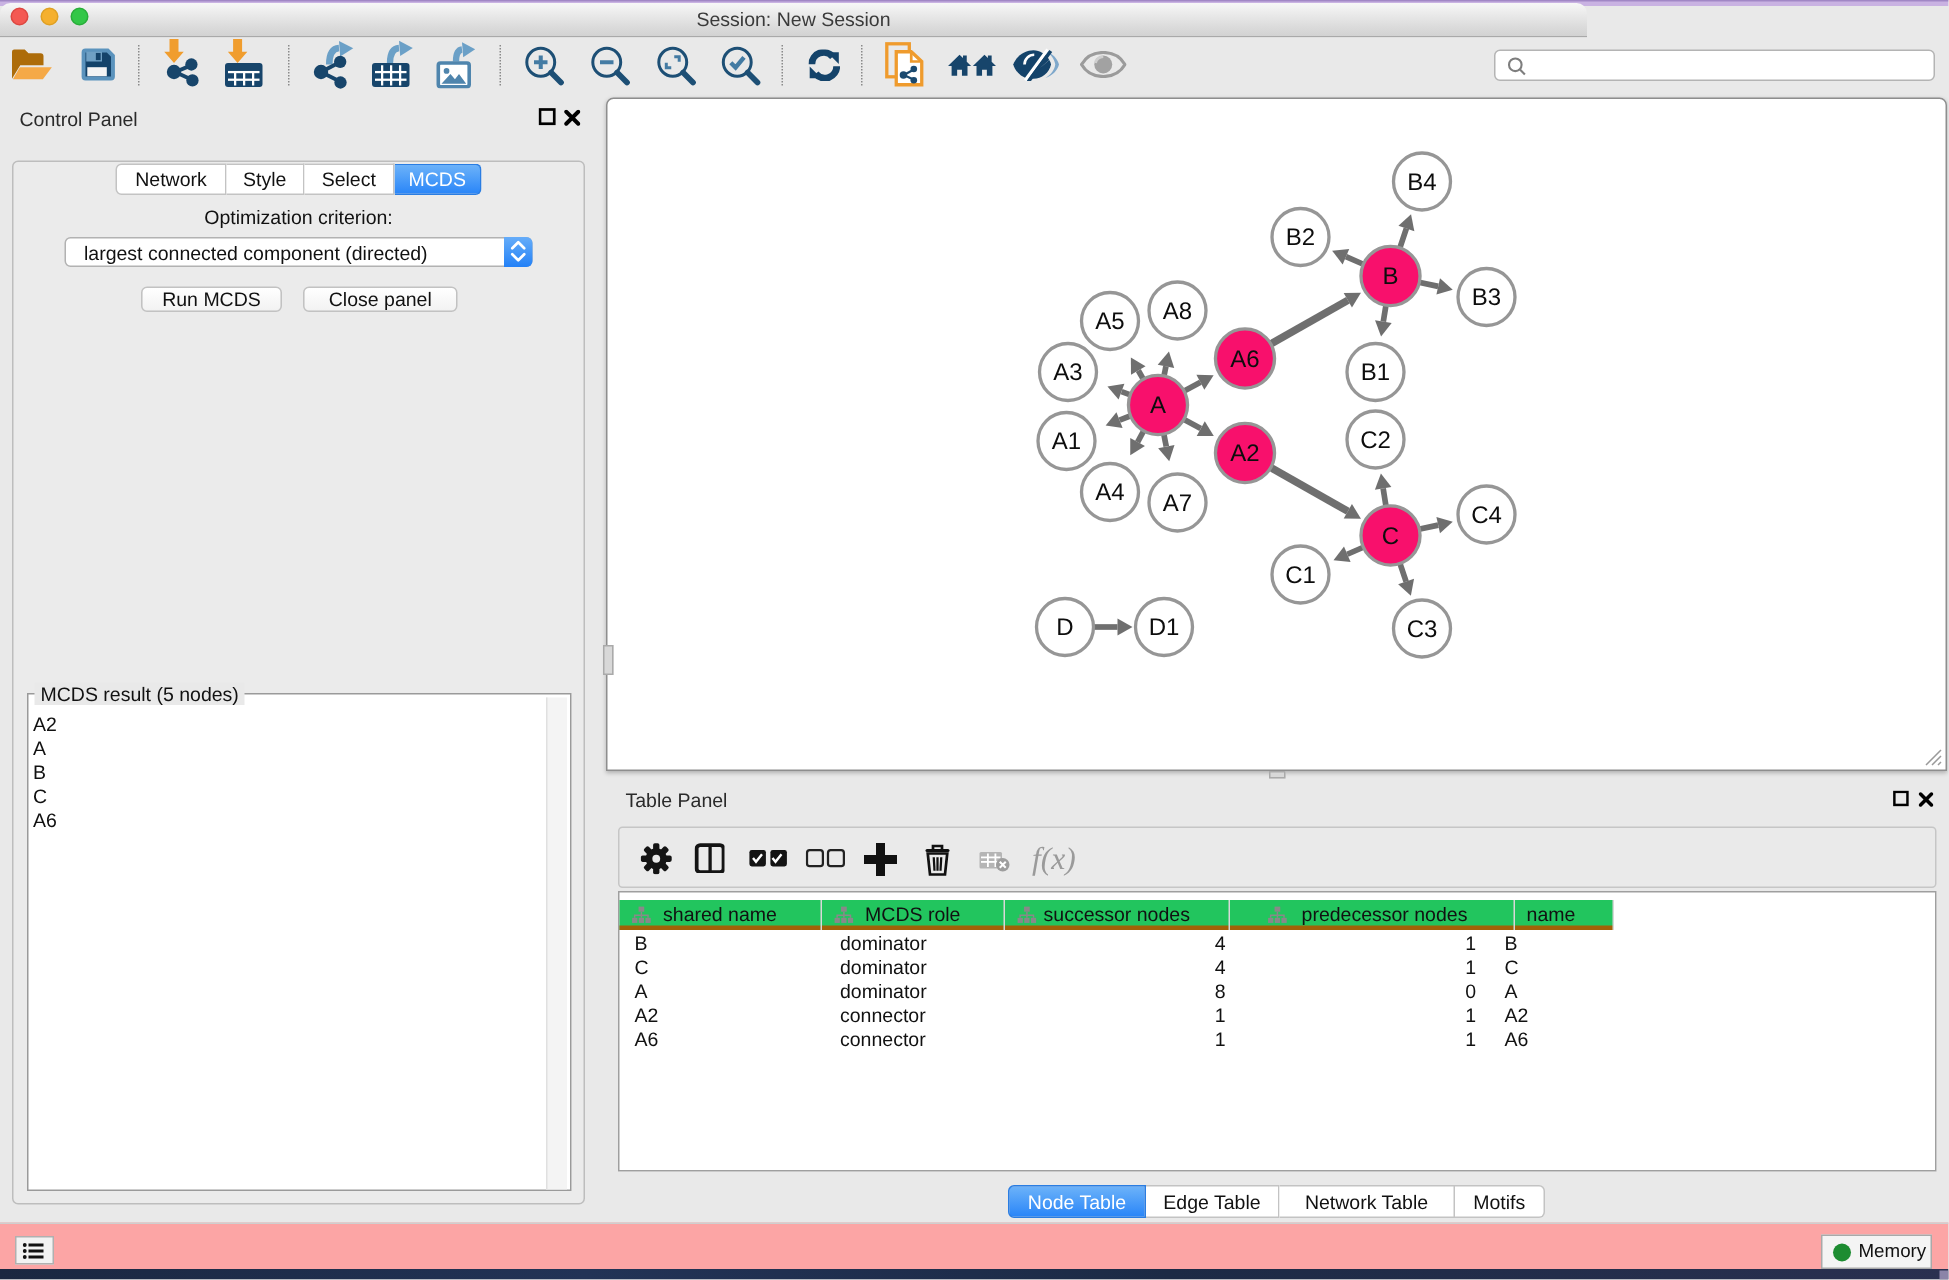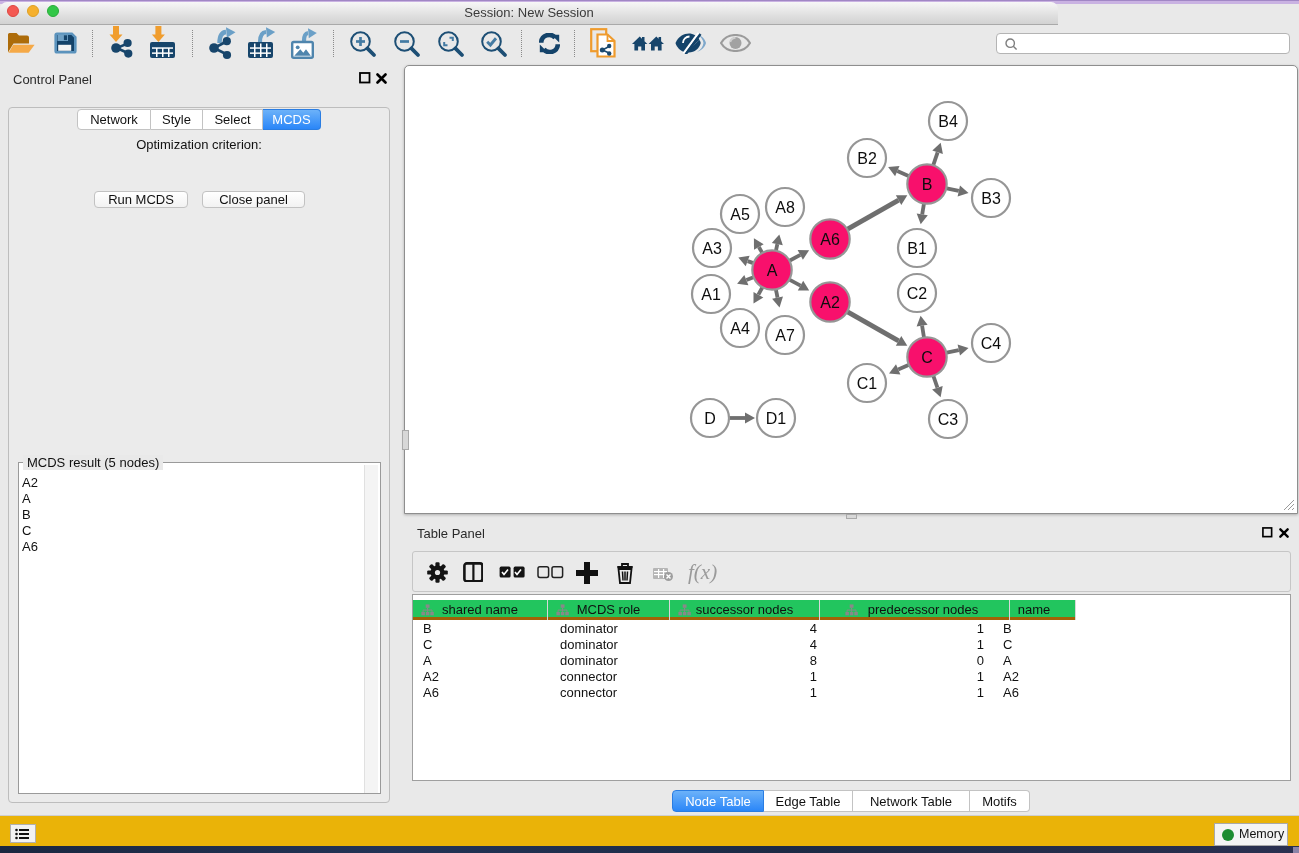--- a/index.html
+++ b/index.html
@@ -79,21 +79,21 @@
 .tc { position:absolute; }
 
 #ttabs { left:268px; top:270px; height:22px; display:flex; }
 .ttab { height:22px; line-height:21px; font-size:13px; text-align:center; background:#fff;
   border:1px solid #c3c3c3; border-left:none; color:#111; }
 .ttab.first { border-left:1px solid #c3c3c3; border-radius:4px 0 0 4px; }
 .ttab.last { border-radius:0 4px 4px 0; }
 .ttab.sel { background:linear-gradient(#6cb2f9,#2a86f8); color:#fff; border-color:#2a7de2; }
 
 
-#statusbar { left:0; top:815px; width:1299px; height:31px; background:#eab308; border-top:1px solid #cfcfcf;padding-left:32px; }
+#statusbar { left:0; top:815px; width:1299px; height:31px; background:#fca5a5; border-top:1px solid #cfcfcf;padding-left:32px; }
 #listbtn { left:10px; top:8px; width:26px; height:19px; background:#f2f2f2; border:1px solid #b0b0b0; }
 #membtn { left:1214px; top:7px; width:74px; height:23px; background:#f4f4f4; border:1px solid #a9a9a9;
   font-size:12.5px; color:#111; line-height:21px; padding-left:24px; }
 #memdot { left:7px; top:5px; width:12px; height:12px; border-radius:50%; background:#1d8c31; }
 #deskBot { left:0; top:846px; width:1299px; height:7px; background:linear-gradient(90deg,#1a2740,#223356 30%,#1c2a45 60%,#2a3050); }
 </style>
 </head>
 <body>
 <div class="abs" id="deskTop"></div>
 
@@ -236,20 +236,29 @@
     <path d="M1.5 1.5 L9.5 9.5 M9.5 1.5 L1.5 9.5" stroke="#000" stroke-width="2.6" stroke-linecap="round"></path>
   </svg>
   <div class="abs pnlbox"></div>
   <div class="abs" id="tabs">
     <div class="tab first" style="width:74px;">Network</div>
       <div class="tab" style="width:52px;">Style</div>
       <div class="tab" style="width:60px;">Select</div>
       <div class="tab sel last" style="width:58px;">MCDS</div>
   </div>
   <div class="abs" id="optLabel">Optimization criterion:</div>
+  <div class="abs" id="dropdown">
+    <div class="abs dtext">largest connected component (directed)</div>
+    <div class="abs" id="dstep">
+      <svg class="abs" style="left:3px;top:2px;" width="13" height="15" viewBox="0 0 13 15">
+        <path d="M2.5 5.5 L6.5 1.5 L10.5 5.5" fill="none" stroke="#fff" stroke-width="1.8" stroke-linecap="round" stroke-linejoin="round"></path>
+        <path d="M2.5 9.5 L6.5 13.5 L10.5 9.5" fill="none" stroke="#fff" stroke-width="1.8" stroke-linecap="round" stroke-linejoin="round"></path>
+      </svg>
+    </div>
+  </div>
   <div class="abs btn" id="btnRun">Run MCDS</div>
   <div class="abs btn" id="btnClose">Close panel</div>
   <div class="abs" id="fieldset">
     <div class="abs" id="mcdsList" style="left:3px;">A2<br>A<br>B<br>C<br>A6</div>
     <div class="abs" id="mscroll"></div>
   </div>
   <div class="abs" id="legend">MCDS result (5 nodes)</div>
 </div>
 
 <div class="abs" id="gframe">

